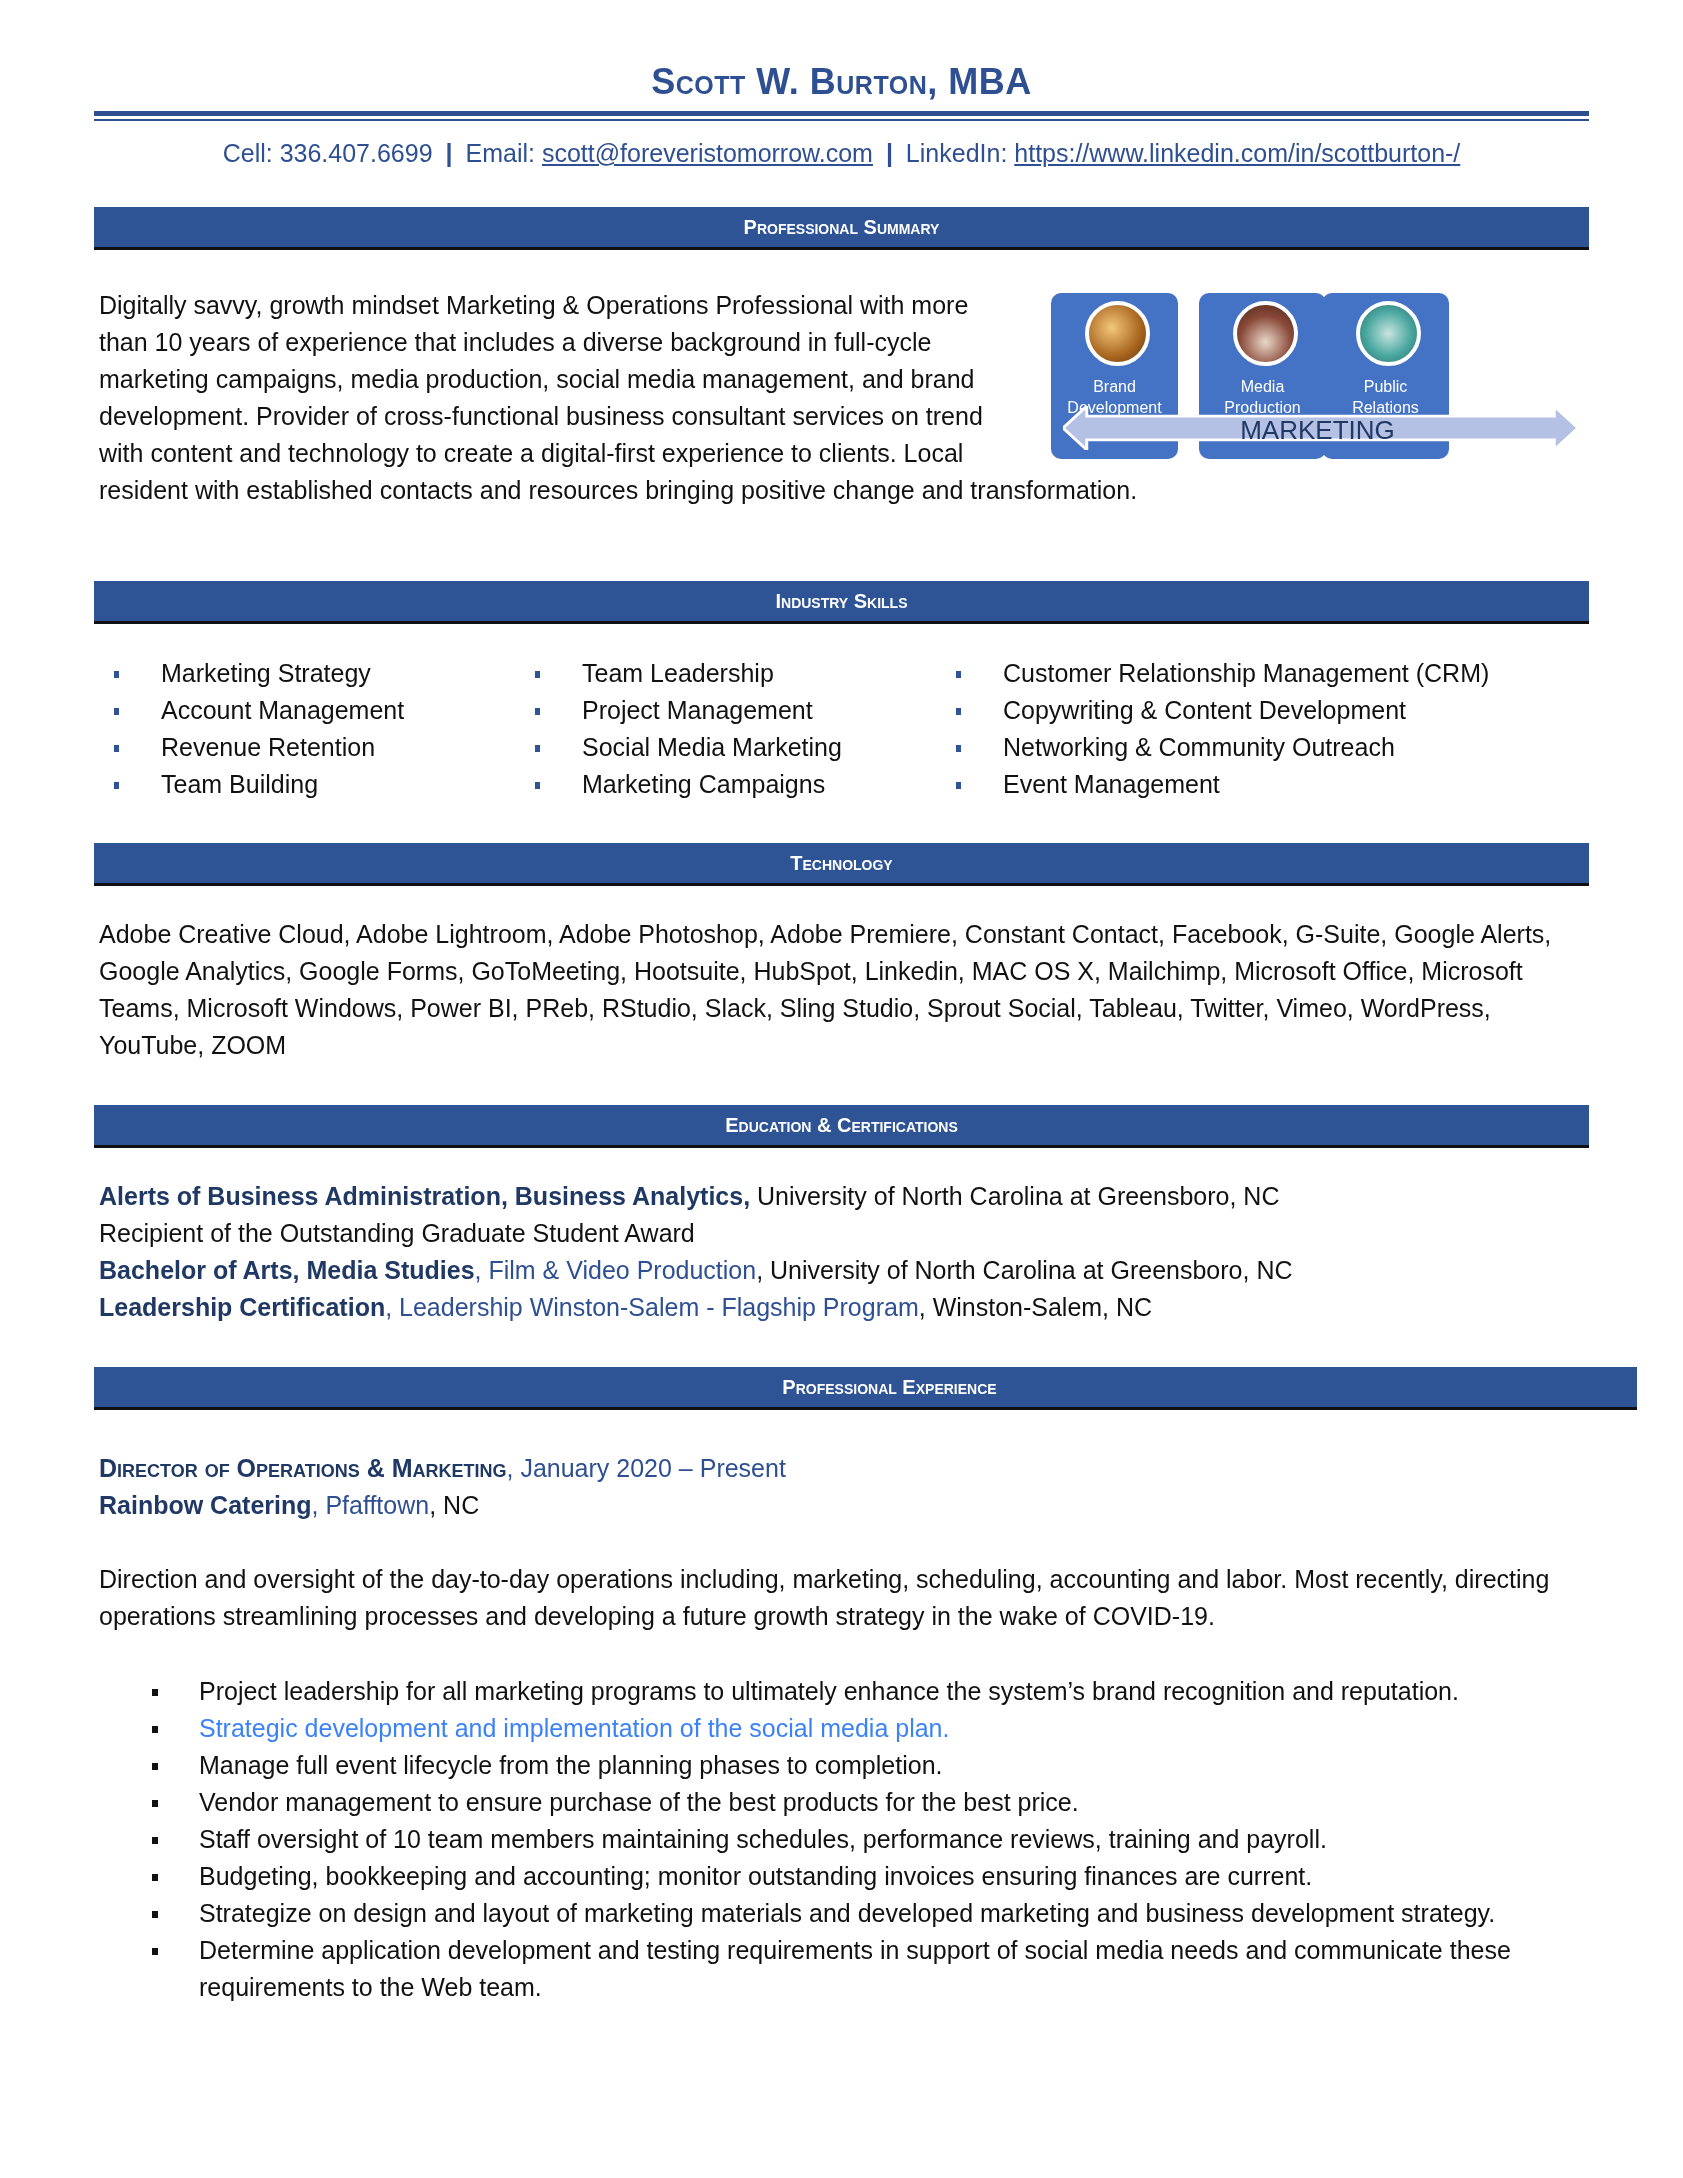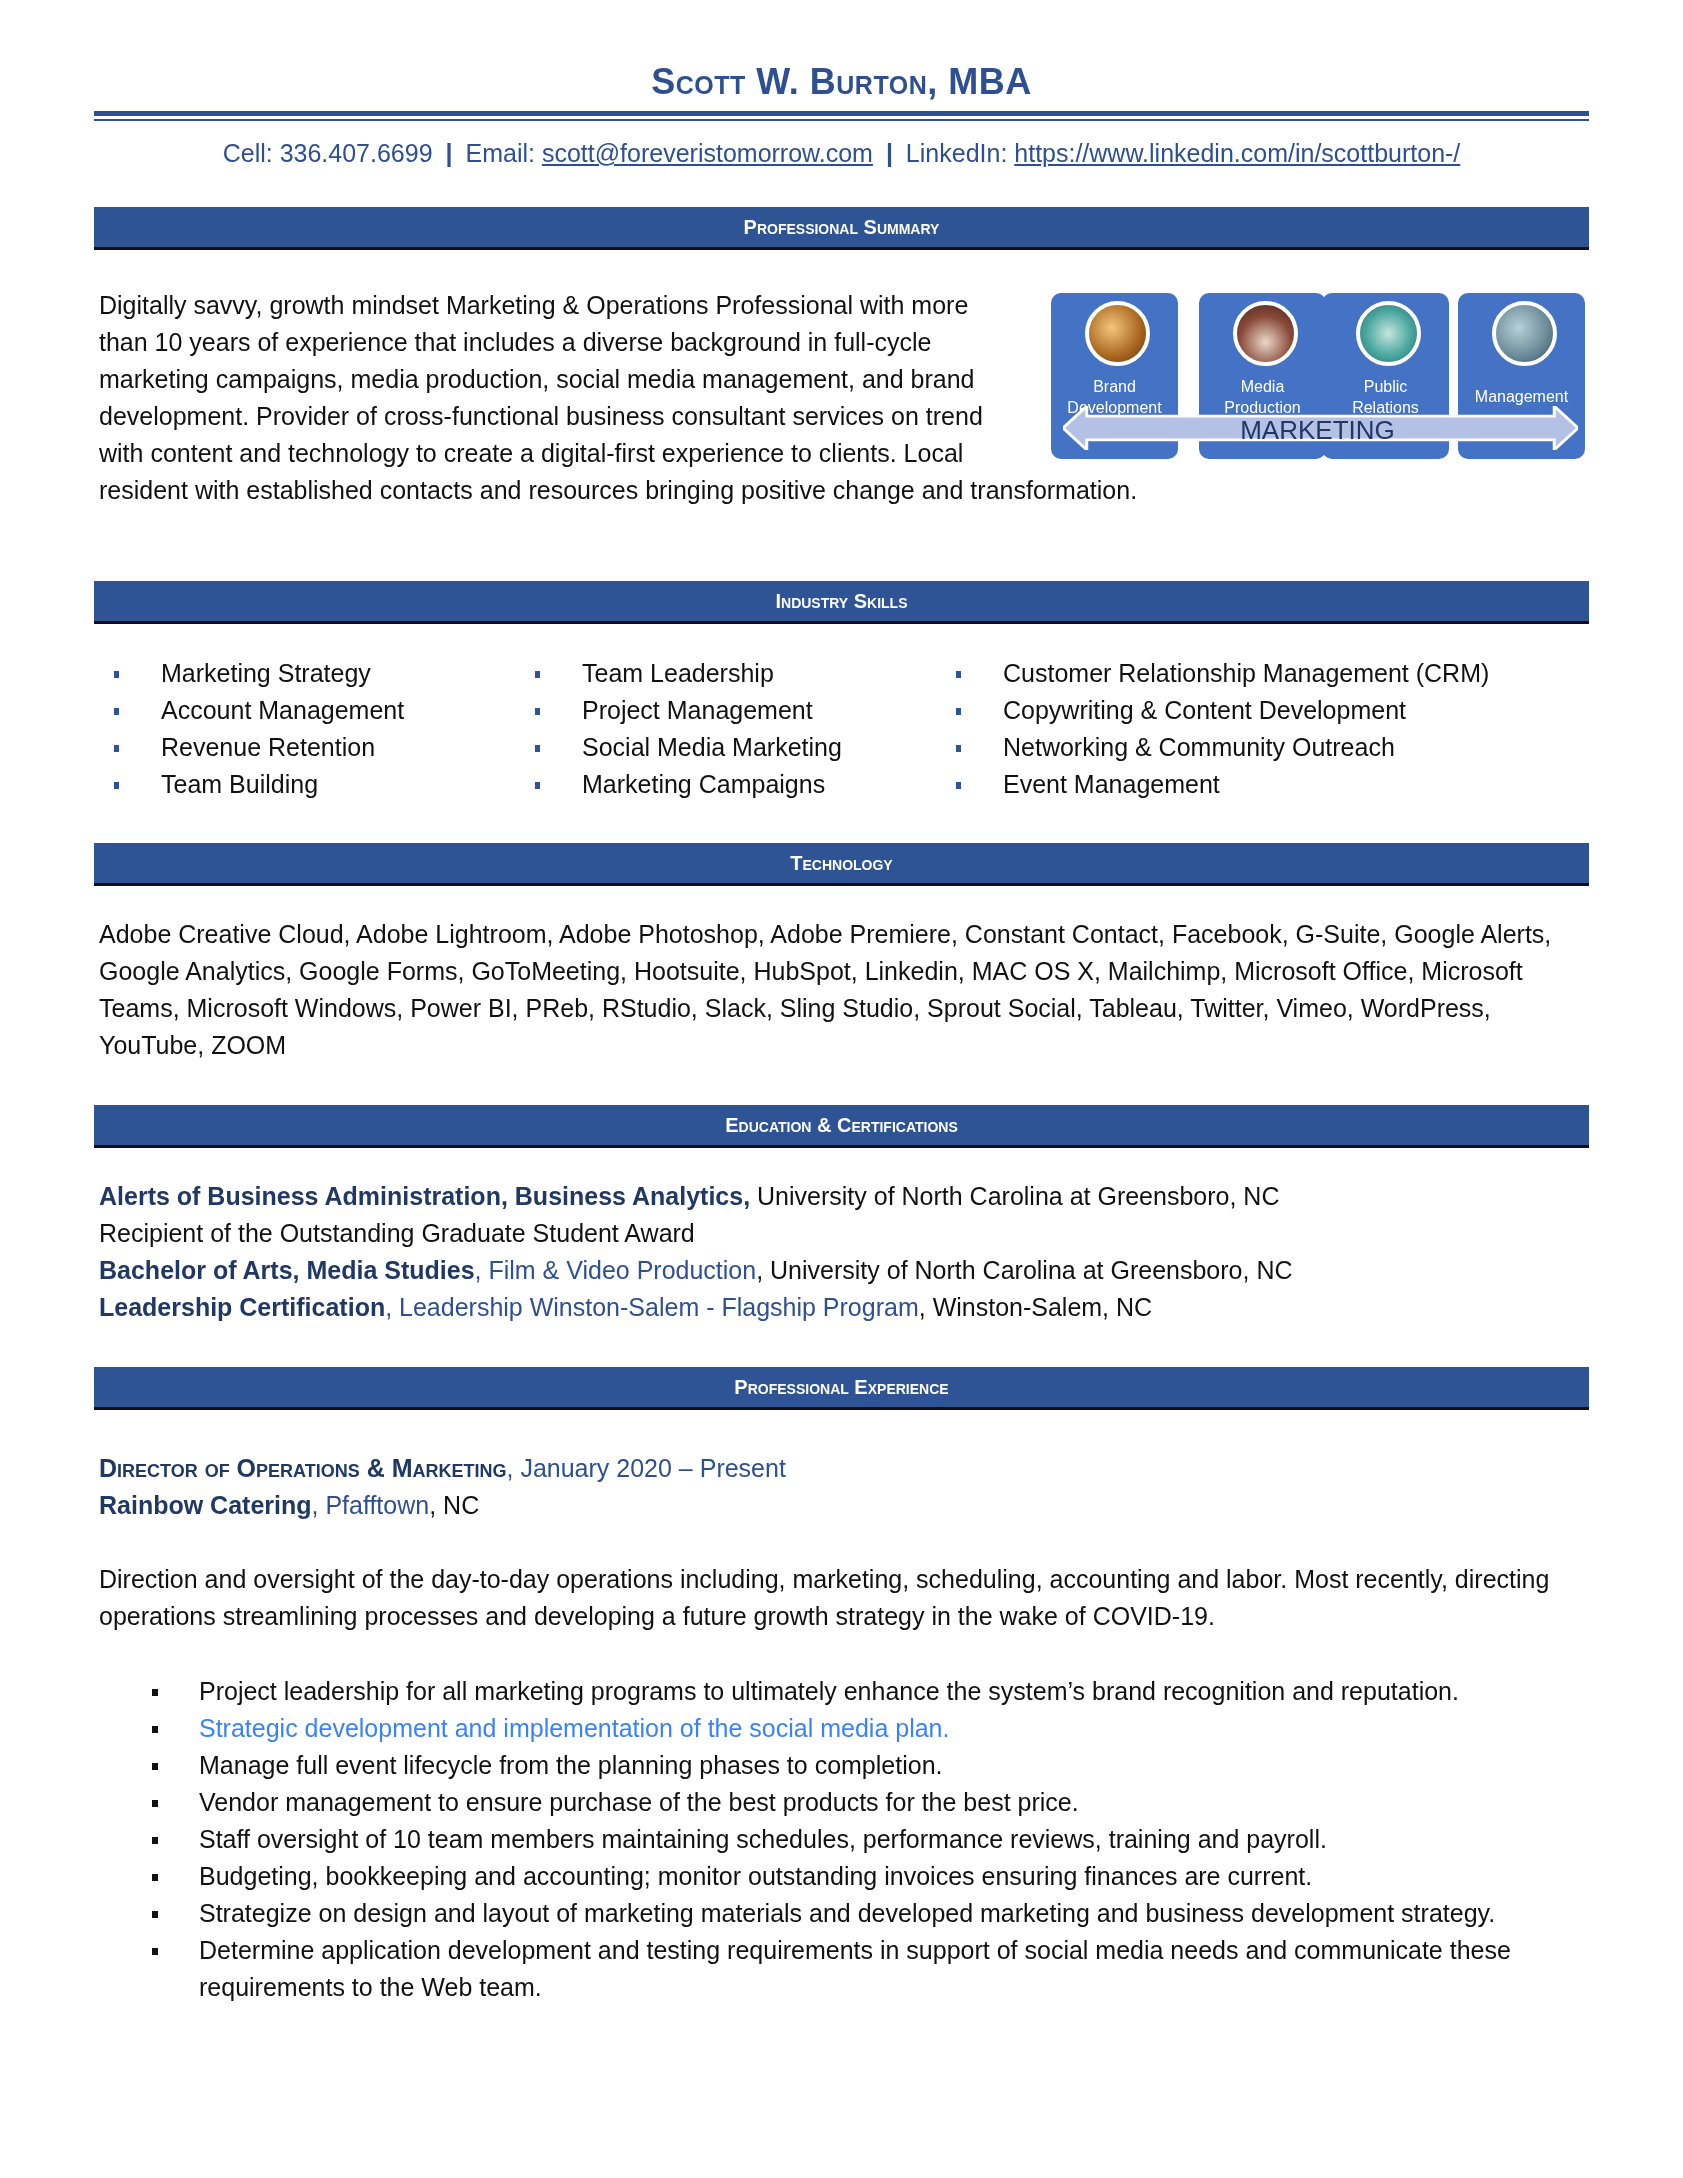--- a/index.html
+++ b/index.html
@@ -94,24 +94,20 @@
           <div>Production</div>
         </div>
       </div>
       <div class="tile" style="left:277px;">
         <div class="pic" style="background: radial-gradient(circle at 50% 50%, #c8e4e0, #4aa8a0 55%, #2a6a68);"></div>
         <div class="lbl">
           <div>Public</div>
           <div>Relations</div>
         </div>
       </div>
-      <div class="tile" style="left:413px;">
-        <div class="pic" style="background: radial-gradient(circle at 40% 40%, #b8d0d8, #6a8a98 60%, #3a4a58);"></div>
-        <div class="lbl single">Management</div>
-      </div>
       <svg class="arrow" viewBox="0 0 520 44">
         <polygon points="0,22 24,0 24,10 496,10 496,0 520,22 496,44 496,34 24,34 24,44" fill="#b4c0e4" stroke="#ffffff" stroke-width="3"></polygon>
       </svg>
       <div class="arrow-label">MARKETING</div>
     </div>
     <span>Digitally savvy, growth mindset Marketing &amp; Operations Professional with more than 10 years of experience that includes a diverse background in full-cycle marketing campaigns, media production, social media management, and brand development. Provider of cross-functional business consultant services on trend with content and technology to create a digital-first experience to clients. Local resident with established contacts and resources bringing positive change and transformation.</span>
   </div>
 
   <div class="band" style="top:581px;">Industry Skills</div>
 
@@ -148,21 +144,21 @@
     </div>
     <div class="line">Recipient of the Outstanding Graduate Student Award</div>
     <div class="line">
       <span class="b">Bachelor of Arts, Media Studies</span><span class="blue">, Film &amp; Video Production</span><span>, University of North Carolina at Greensboro, NC</span>
     </div>
     <div class="line">
       <span class="b">Leadership Certification</span><span class="blue">, Leadership Winston-Salem - Flagship Program</span><span>, Winston-Salem, NC</span>
     </div>
   </div>
 
-  <div class="band" style="top:1367px;">Professional Experience</div>
+  <div class="band" style="top:1367px;padding-left:48px;">Professional Experience</div>
 
   <div class="job-title">
     <span class="role">Director of Operations &amp; Marketing</span><span class="blue">, January 2020 – Present</span>
   </div>
   <div class="job-company">
     <span class="b">Rainbow Catering</span><span class="blue">, Pfafftown</span><span>, NC</span>
   </div>
   <div class="job-desc">Direction and oversight of the day-to-day operations including, marketing, scheduling, accounting and labor. Most recently, directing operations streamlining processes and developing a future growth strategy in the wake of COVID-19.</div>
 
   <div class="duties">

